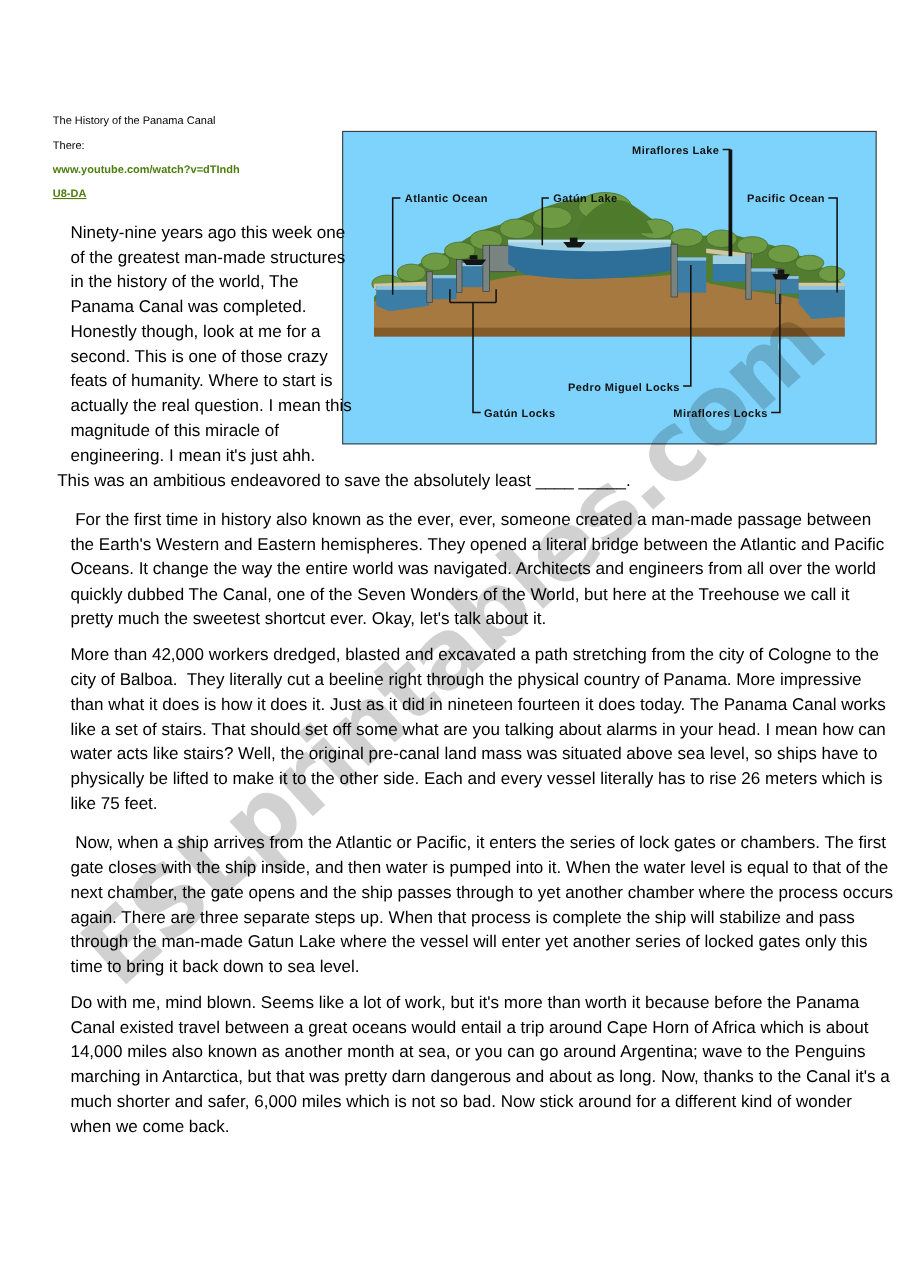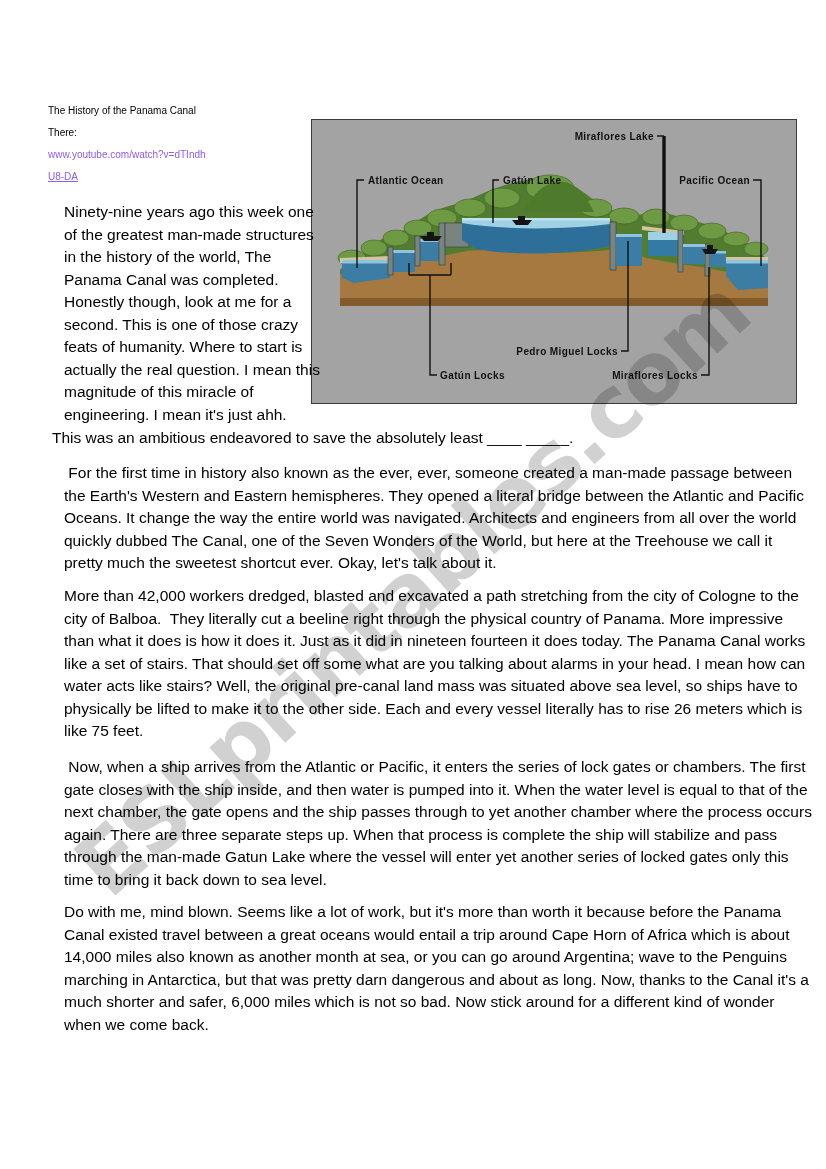--- a/index.html
+++ b/index.html
@@ -19,33 +19,34 @@
     color:#000000;
     margin-left:16px;
   }
   .header-block{
     position:absolute;
     left:48px;top:100px;width:262px;
     font-size:10px;line-height:22px;
   }
   .header-line{white-space:nowrap;}
   .link{
-    color:#8b5cf6;
+    color:#4d7c0f;
     text-decoration:none;
     display:block;
     line-height:22px;
     word-break:break-all;
+    font-weight:bold;
   }
   .link .tail{text-decoration:underline;}
   .diagram-box{
     position:absolute;
     left:311px;top:119px;
     width:484px;height:283px;
     border:1px solid #3c3c3c;
-    background:#a3a3a3;
+    background:#7dd3fc;
   }
   .diagram-box svg{display:block;}
   .dlabel{
     font-family:"Liberation Sans", sans-serif;
     font-size:10px;
     font-weight:bold;
     letter-spacing:0.4px;
     fill:#111111;
   }
   .watermark{

